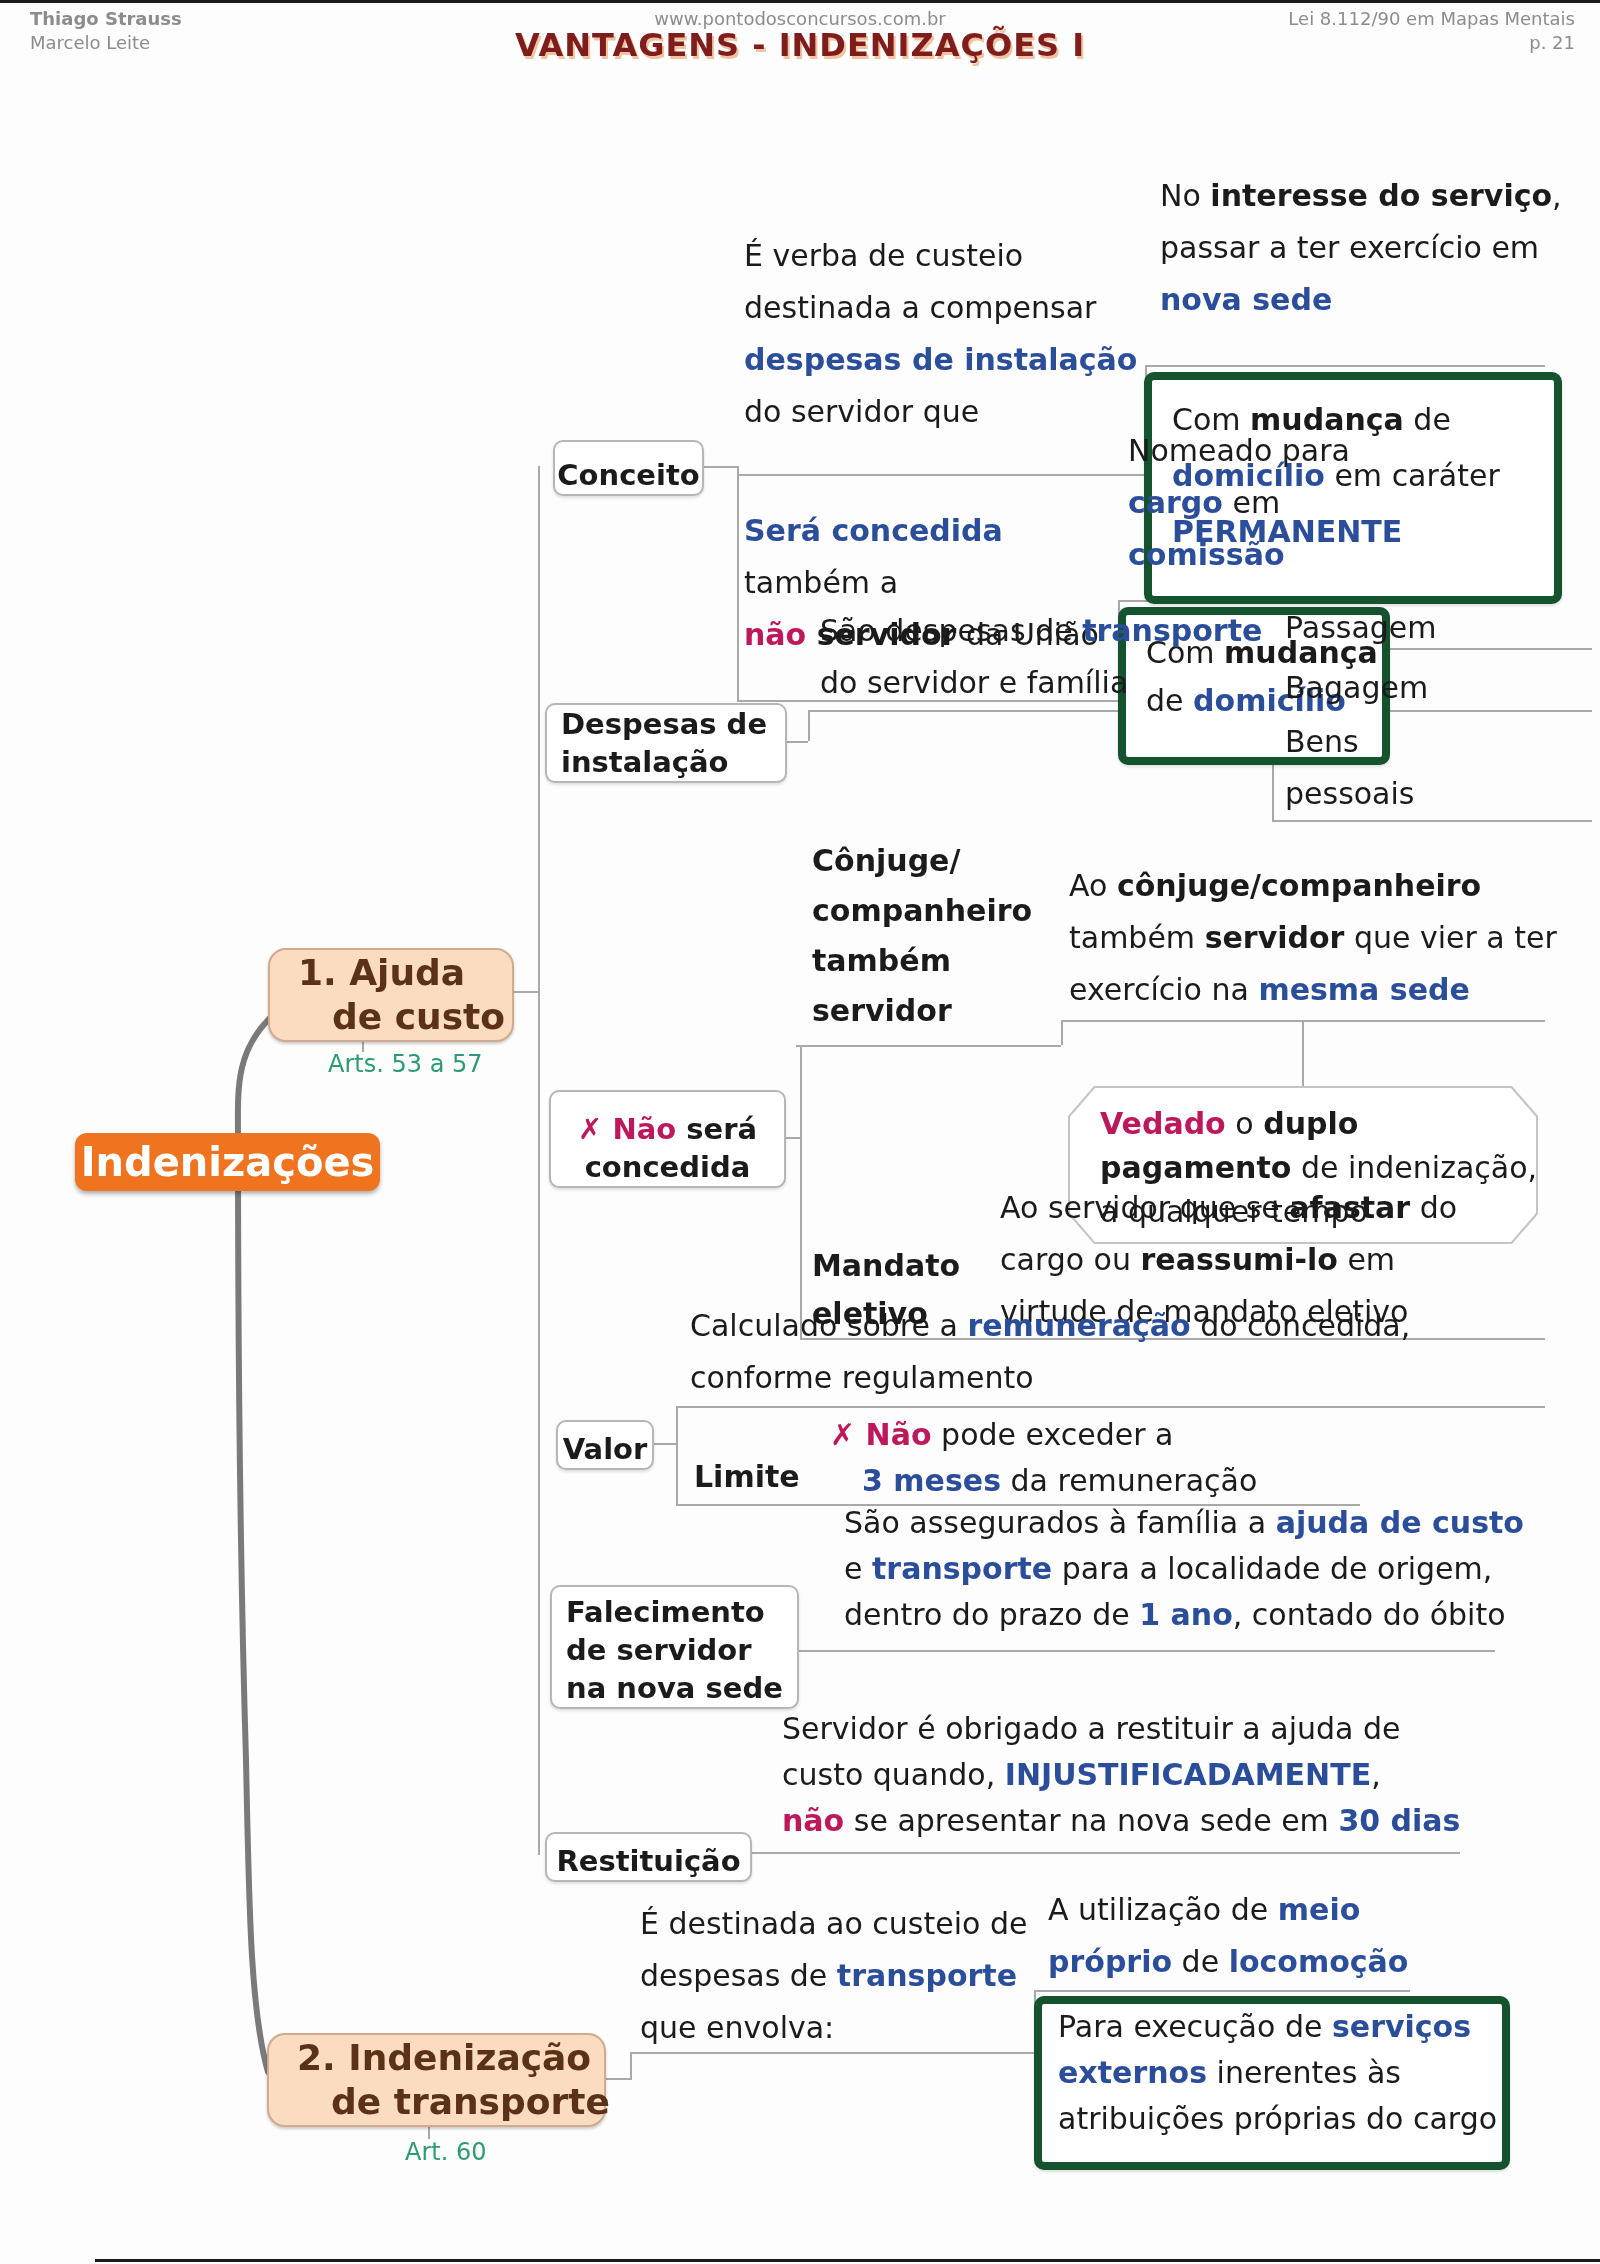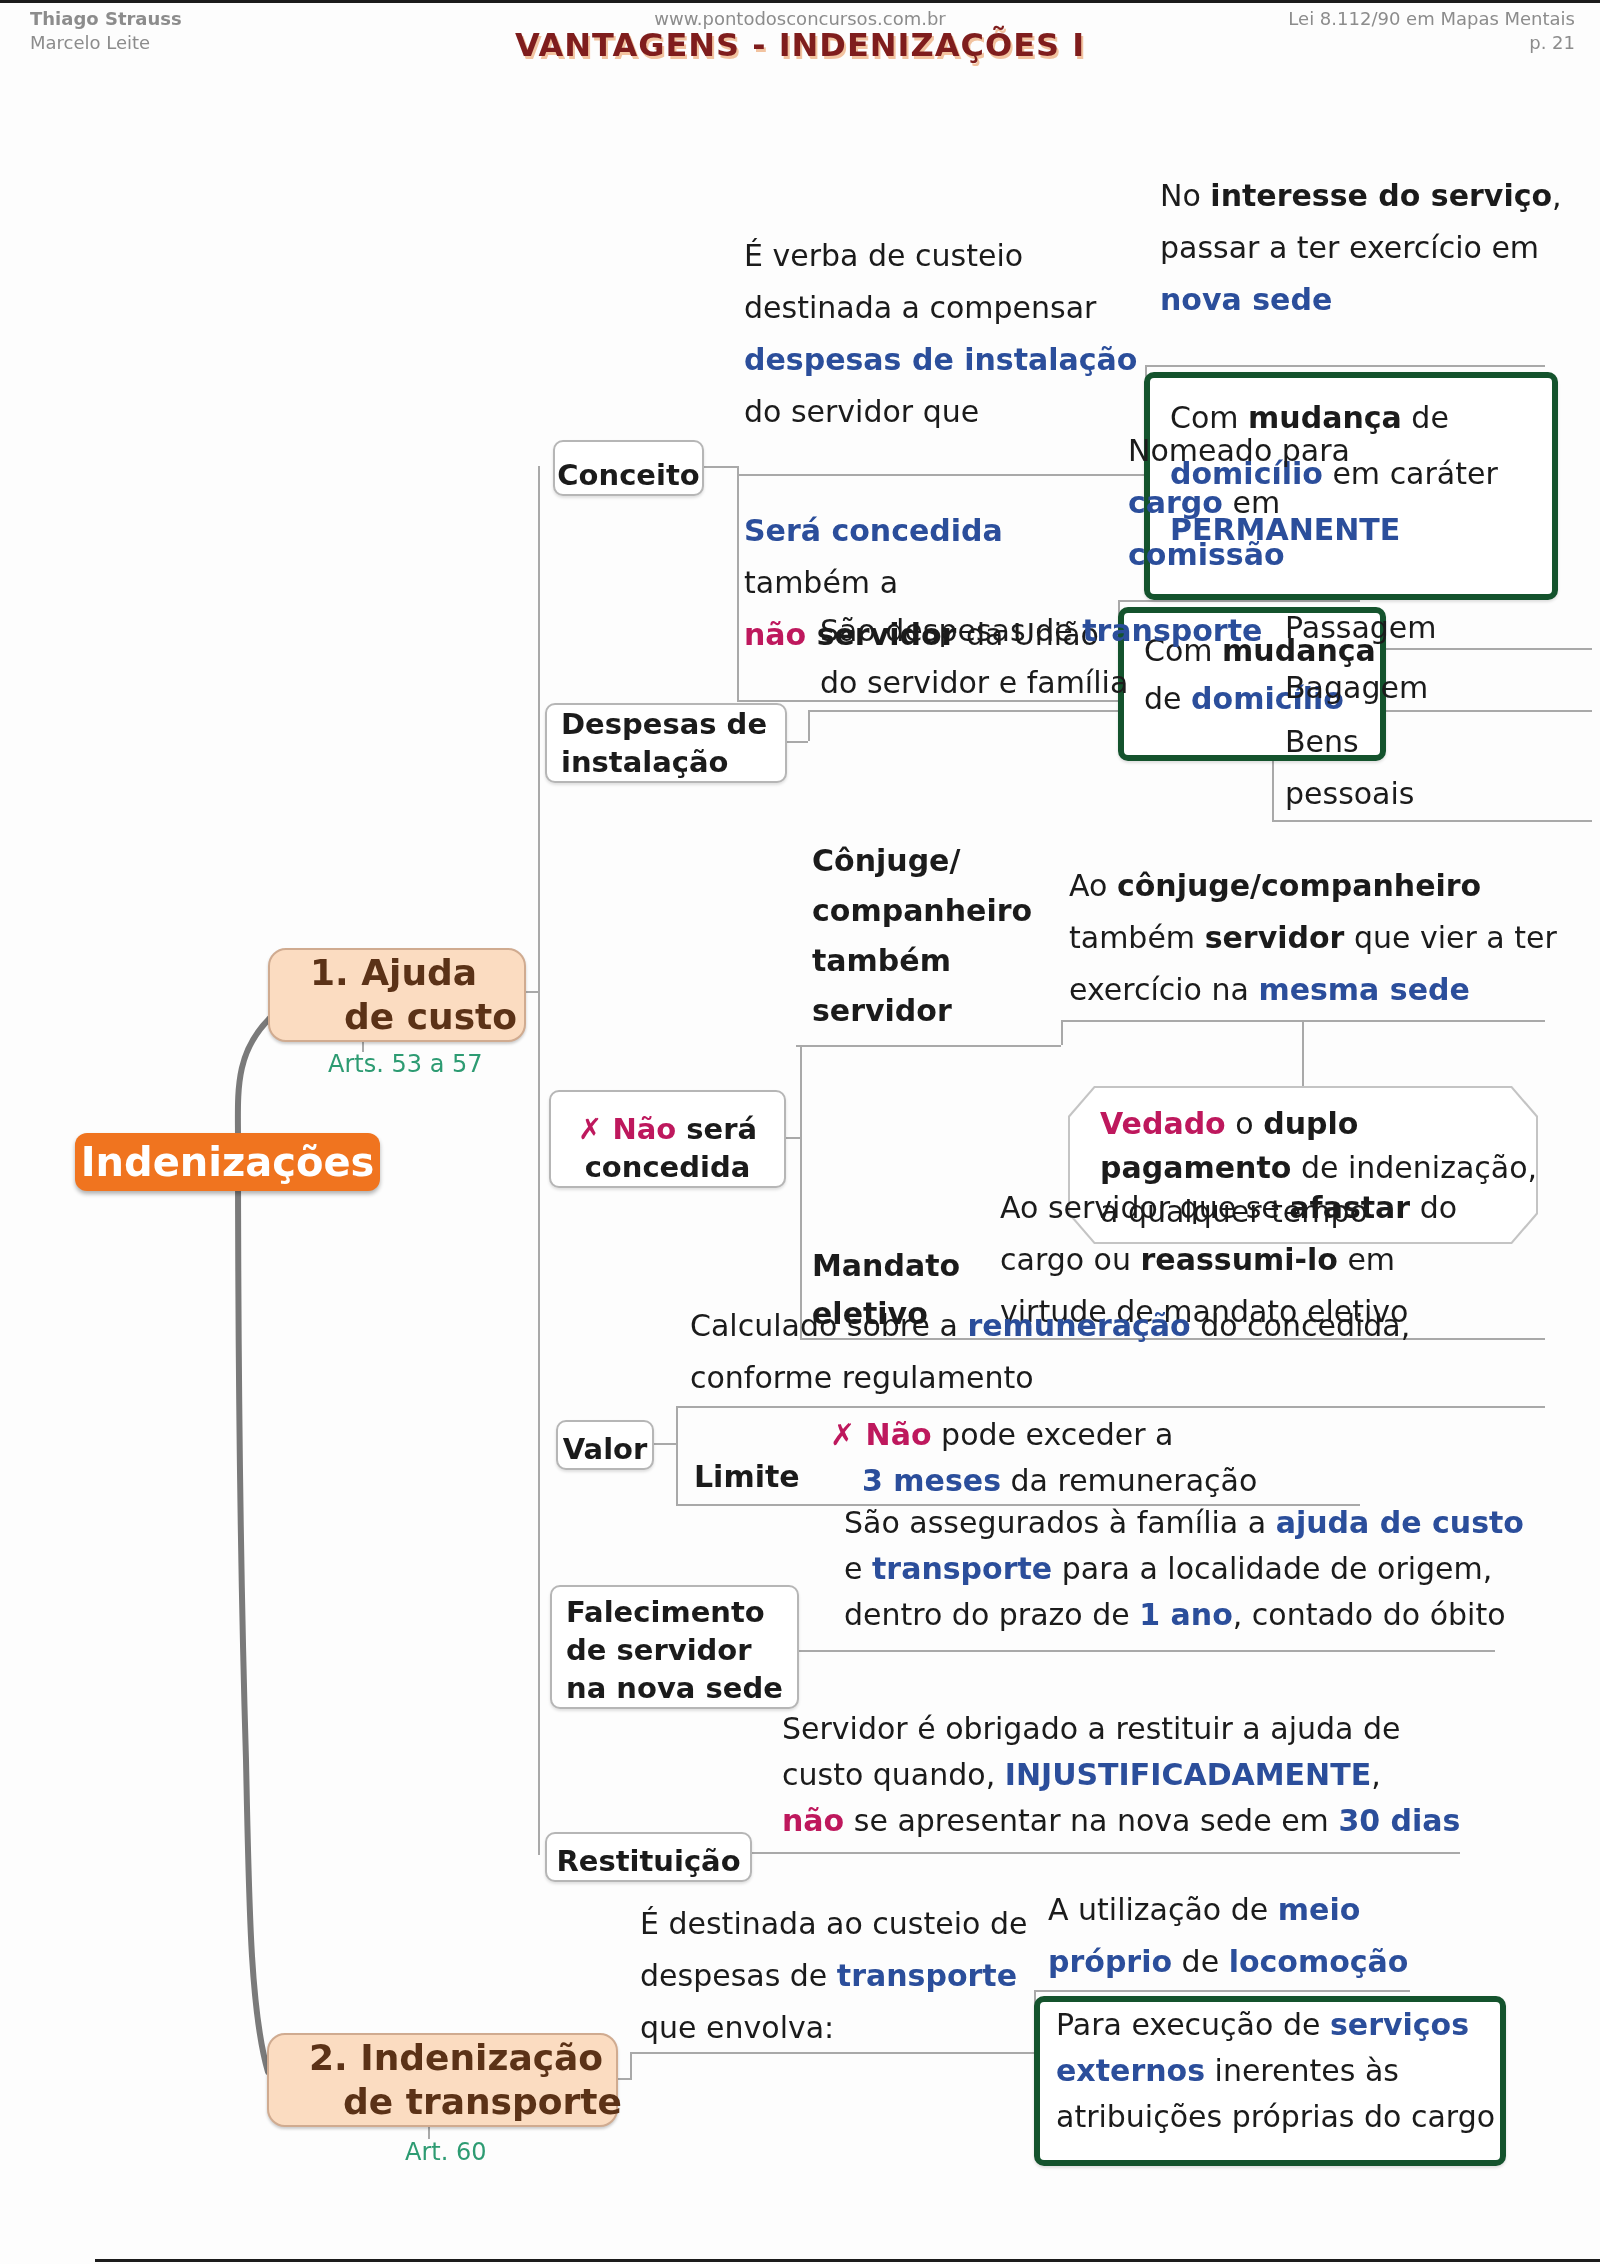--- a/index.html
+++ b/index.html
@@ -12,21 +12,21 @@
   
   .hdr-small{position:absolute;font-size:18px;color:#8c8c8c;white-space:nowrap;}
   .title{position:absolute;left:0;top:26px;width:100%;text-align:center;font-size:32px;font-weight:bold;
          color:#7f1d1d;letter-spacing:1px;text-shadow:2px 3px 0 #f2c3a0;}
   
   .root{position:absolute;left:75px;top:1133px;width:305px;height:58px;background:#f0741f;border-radius:12px;
         box-shadow:0 3px 4px rgba(0,0,0,.3);display:flex;align-items:center;justify-content:center;
         color:#ffffff;font-weight:bold;font-size:40px;}
   .peach{position:absolute;background:#fbdcc1;border:2px solid #d0ab90;border-radius:18px;
          box-shadow:0 2px 3px rgba(0,0,0,.2);display:flex;flex-direction:column;justify-content:center;
-         color:#5b3217;font-weight:bold;font-size:36px;padding-left:12px;}
+         color:#5b3217;font-weight:bold;font-size:36px;}
   .peach .pl{line-height:44px;padding-left:28px;white-space:nowrap;}
   .peach .pl2{padding-left:62px;}
   .caption{position:absolute;font-size:24px;color:#2d9b72;white-space:nowrap;}
   
   .wbox{position:absolute;background:#fff;border:2px solid #b6b6b6;border-radius:10px;
         box-shadow:0 2px 3px rgba(0,0,0,.12);display:flex;flex-direction:column;justify-content:flex-end;
         font-weight:bold;font-size:29px;color:#1b1b1b;}
   .wbox .bl{line-height:38px;padding-left:14px;white-space:nowrap;}
   .wbox.center{align-items:center;}  .wbox.center .bl{padding-left:0;}
   
@@ -34,21 +34,21 @@
   .leaf .tl{line-height:52px;height:52px;}
   .leaf.t46 .tl{line-height:46px;height:46px;}
   .lbl{position:absolute;font-weight:bold;font-size:30px;color:#1b1b1b;white-space:nowrap;}
   .lbl .tl{line-height:50px;height:50px;}
   .lbl.m .tl{line-height:48px;height:48px;}
   .k{color:#1b1b1b;font-weight:normal;}
   .b{color:#1b1b1b;font-weight:bold;}
   .B{color:#2b4e9b;font-weight:bold;}
   .r{color:#be185d;font-weight:bold;}
   
-  .obox{position:absolute;background:#fff;border:6px solid #14532d;border-radius:10px;
+  .obox{position:absolute;background:#fff;border:8px solid #14532d;border-radius:10px;
         box-shadow:0 2px 3px rgba(0,0,0,.12);font-size:30px;color:#1b1b1b;}
   .obox .tl{line-height:56px;height:56px;padding-left:20px;white-space:nowrap;}
   .obox.t48 .tl{line-height:48px;height:48px;}
   .obox.t44 .tl{line-height:46px;height:46px;padding-left:16px;}
   
   .callout{position:absolute;background:#c4c4c4;
      clip-path:polygon(26px 0,calc(100% - 26px) 0,100% 30px,100% calc(100% - 30px),calc(100% - 26px) 100%,26px 100%,0 calc(100% - 30px),0 30px);}
   .callout-in{position:absolute;inset:2px;background:#fff;
      clip-path:polygon(25px 0,calc(100% - 25px) 0,100% 29px,100% calc(100% - 29px),calc(100% - 25px) 100%,25px 100%,0 calc(100% - 29px),0 29px);
      font-size:30px;color:#1b1b1b;padding:14px 0 0 30px;box-sizing:border-box;}

